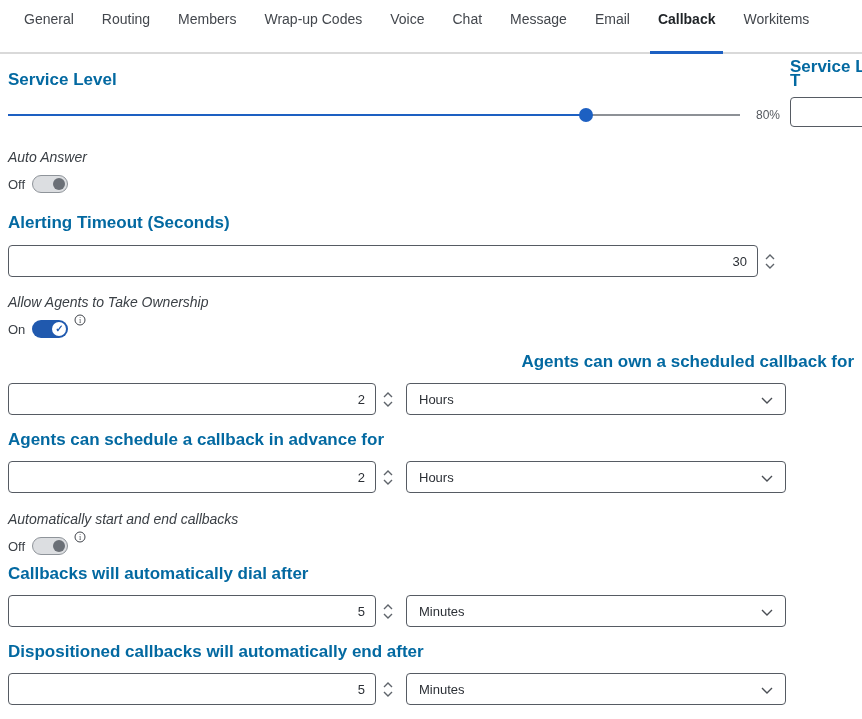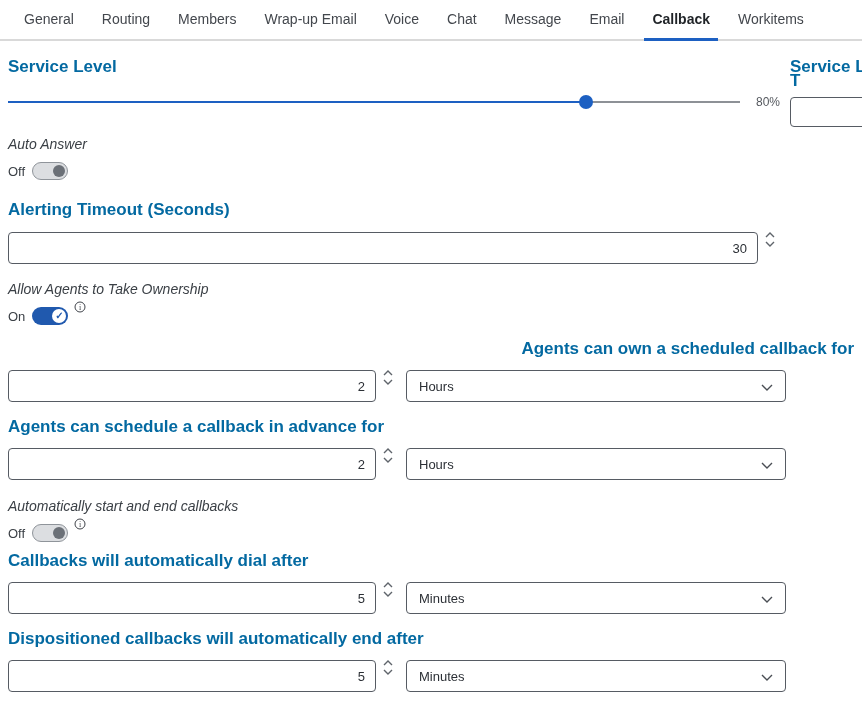--- a/index.html
+++ b/index.html
@@ -9,21 +9,21 @@
     background:#ffffff;
     font-family:"Liberation Sans", sans-serif;
     color:#3b4046;
     overflow:hidden;
     position:relative;
   }
 
   
   .tabs {
     display:flex; align-items:stretch;
-    height:41px;
+    height:54px;
     border-bottom:2px solid #d9d9d9;
     padding-left:10px;
   }
   .tab {
     padding:0 14px;
     font-size:14px;
     color:#43474d;
     line-height:39px;
     position:relative;
     white-space:nowrap;
@@ -68,21 +68,21 @@
   }
   .toggle.on { background:#2059ae; }
   .toggle.on .knob {
     position:absolute; right:2px; top:2px; width:14px; height:14px;
     border-radius:50%; background:#ffffff;
     color:#2059ae; font-size:10px; line-height:14px; text-align:center; font-weight:bold;
   }
   .info-icon { margin-left:6px; position:relative; top:-8px; cursor:pointer; }
 
   
-  .input-row { display:flex; align-items:flex-start; }
+  .input-row { display:flex; align-items:center; }
   .num-input {
     height:32px; border:1px solid #565b63; border-radius:4px;
     background:#fff; text-align:right; padding:0 10px;
     font-size:13px; color:#2c3036; font-family:"Liberation Sans", sans-serif;
     width:368px; outline:none;
   }
   .num-input.full { width:750px; }
   .spinner { display:flex; flex-direction:column; margin-left:7px; gap:3px; }
   .spin-btn { line-height:0; cursor:pointer; }
   .select {
@@ -110,21 +110,21 @@
   .mt-sec { margin-top:18px; }
   .mt-dial-label { margin-top:12px; }
 </style>
 </head>
 <body>
 
 <div class="tabs">
   <div class="tab">General</div>
   <div class="tab">Routing</div>
   <div class="tab">Members</div>
-  <div class="tab">Wrap-up Email</div>
+  <div class="tab">Wrap-up Codes</div>
   <div class="tab">Voice</div>
   <div class="tab">Chat</div>
   <div class="tab">Message</div>
   <div class="tab">Email</div>
   <div class="tab active">Callback</div>
   <div class="tab">Workitems</div>
 </div>
 
 <div class="content">
 

